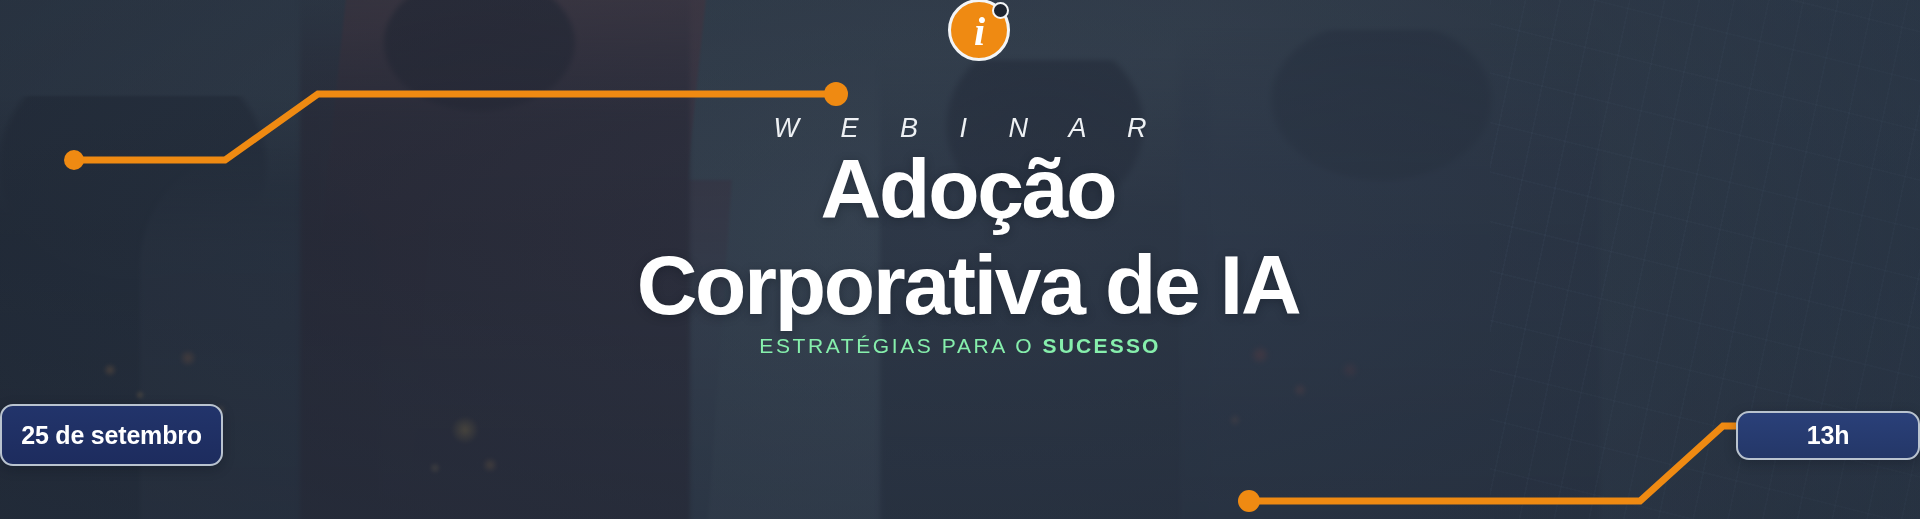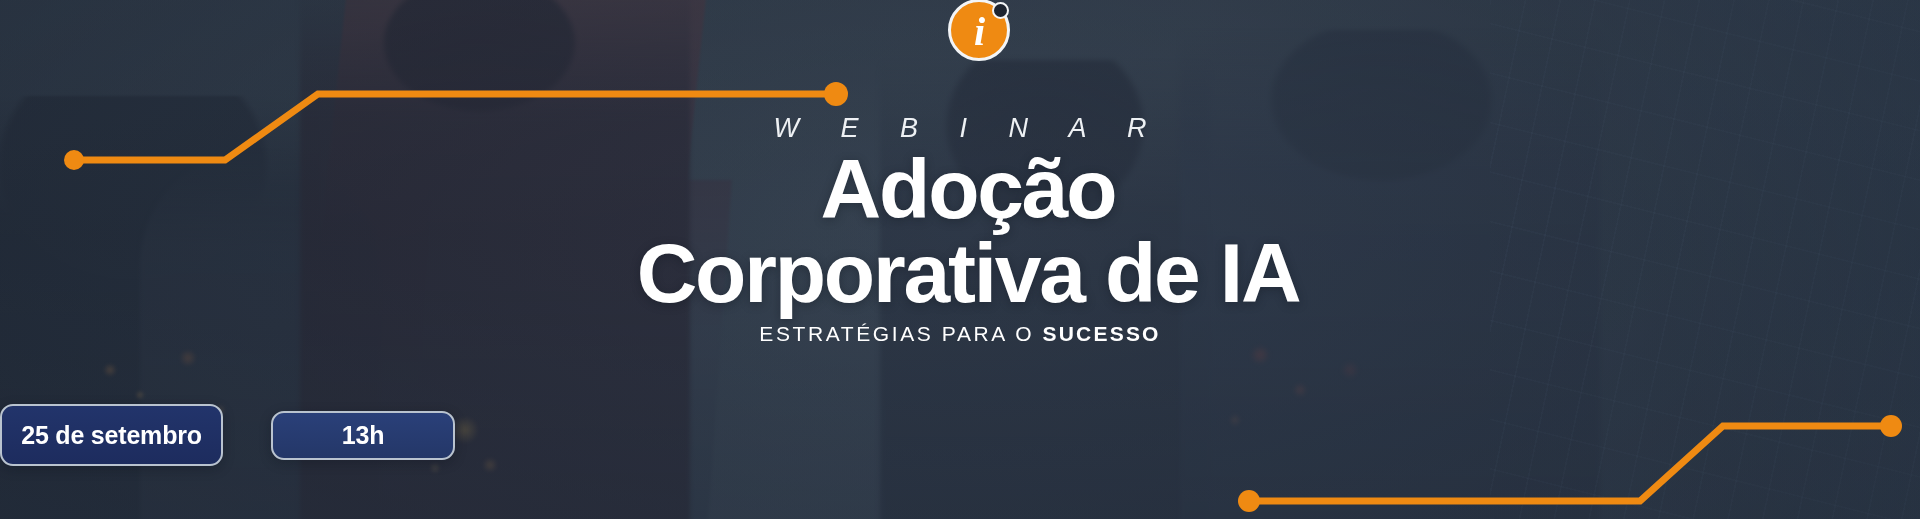--- a/index.html
+++ b/index.html
@@ -165,34 +165,34 @@
   .title{
     color:#ffffff;
     font-weight:700;
     font-size:84px;
     line-height:78px;
     letter-spacing:-2.2px;
     margin-top:6px;
     text-shadow:0 2px 10px rgba(14,20,30,.35);
     padding-left:16px;
   }
-  .title .l2{ display:block; margin-top:6px; }
+  .title .l2{ display:block; margin-top:18px; }
   .subtitle{
     margin-top:10px;
-    color:#ffffff;
+    color:#86efac;
     font-size:21px;
     font-weight:400;
     letter-spacing:2.6px;
   }
   .subtitle b{ font-weight:700; letter-spacing:2.2px; }
 
   
   .pills{
     position:absolute; left:0; right:0; top:404px;
-    display:flex; justify-content:flex-start; align-items:center;
+    display:flex; justify-content:space-between; align-items:center;
     gap:48px;
   }
   .pill{
     color:#ffffff;
     font-weight:700;
     font-size:25px;
     letter-spacing:-.2px;
     border-radius:13px;
     border:2px solid #b9c3cf;
     display:flex; align-items:center; justify-content:center;

